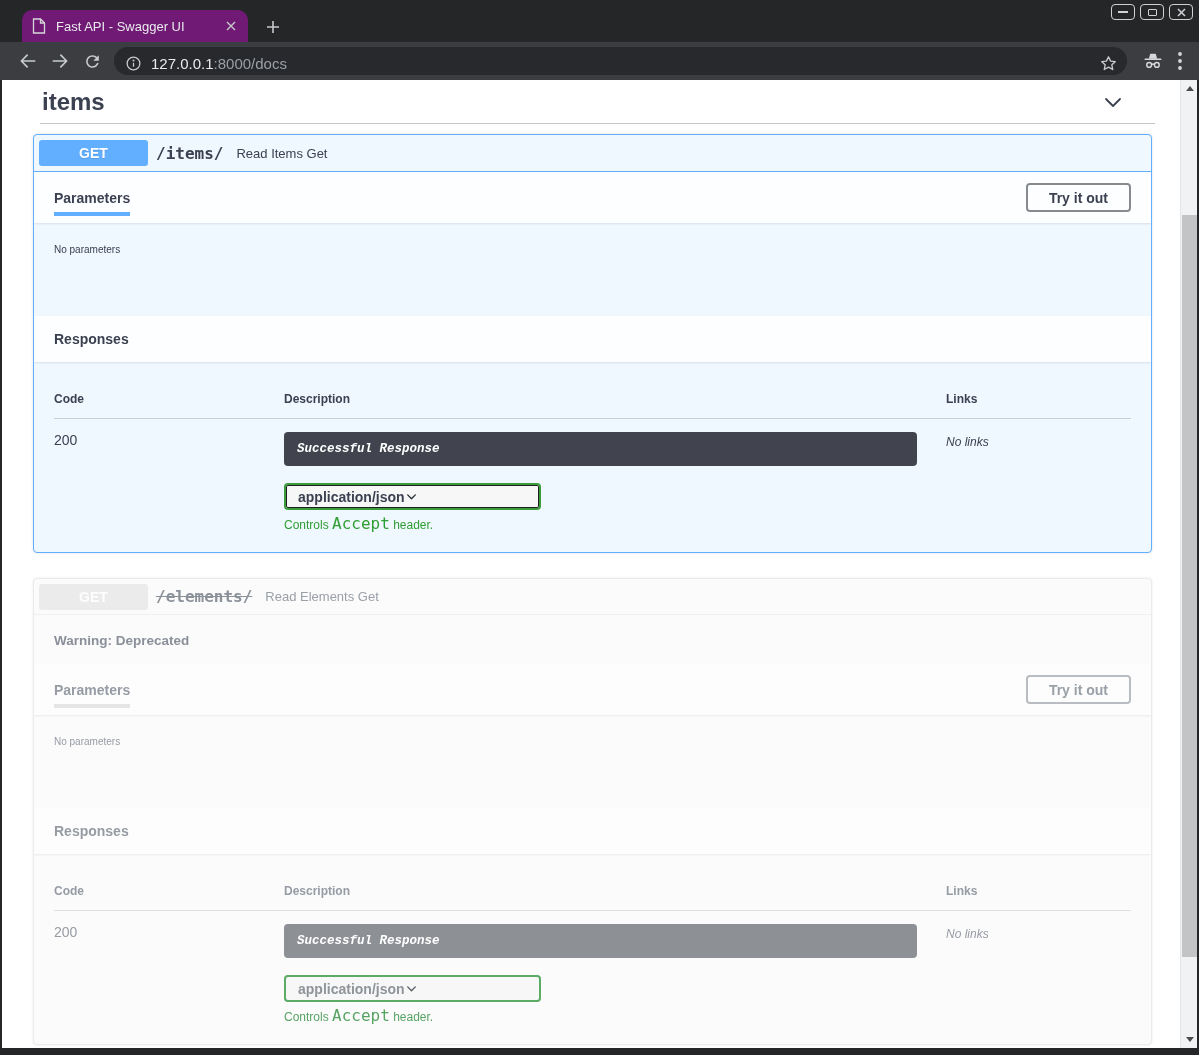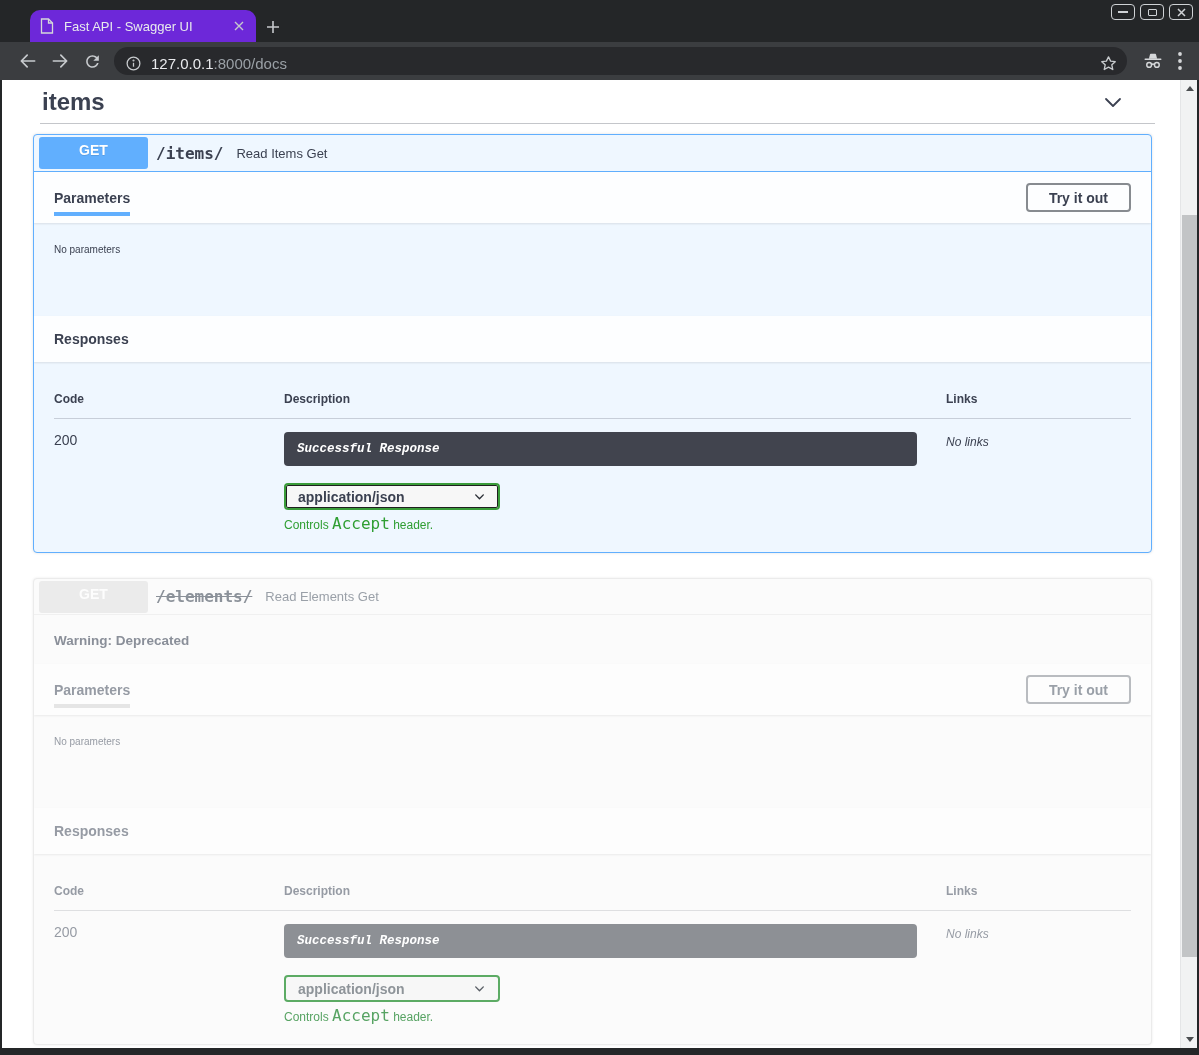--- a/index.html
+++ b/index.html
@@ -9,22 +9,22 @@
   }
   *{margin:0;padding:0;box-sizing:border-box;}
   html,body{width:1199px;height:1055px;}
   body{
     font-family:"Liberation Sans",sans-serif;
     background:#242628; position:relative; overflow:hidden;
   }
   
   .tabstrip{position:relative;height:42px;background:#242628;}
   .tab{
-    position:absolute;left:30px;top:10px;width:226px;height:32px;
-    background:#6d28d9;border-radius:10px 10px 0 0;
+    position:absolute;left:22px;top:10px;width:226px;height:32px;
+    background:#701a75;border-radius:10px 10px 0 0;
     display:flex;align-items:center;padding:0 8px 0 10px;
   }
   .tab-title{flex:1;margin-left:10px;font-size:13px;color:#e8eaed;white-space:nowrap;overflow:hidden;}
   .tab-close{width:18px;height:18px;display:flex;align-items:center;justify-content:center;border-radius:50%;}
   .newtab{
     position:absolute;left:260px;top:14px;width:26px;height:26px;
     display:flex;align-items:center;justify-content:center;border-radius:50%;
   }
   .win-controls{position:absolute;top:4px;right:6px;display:flex;gap:5px;}
   .wbtn{
@@ -59,21 +59,21 @@
   .tag-divider{margin:7px 25px 0 38px;border-top:1px solid rgba(59,65,81,.3);}
   .opblock{
     margin:10px 28px 0 31px;border:1px solid var(--get-blue);border-radius:4px;
     background:var(--get-bg);box-shadow:0 0 3px rgba(0,0,0,.12);overflow:hidden;
   }
   .summary{
     display:flex;align-items:center;height:37px;padding:0 10px 0 5px;
     border-bottom:1px solid var(--get-blue);cursor:pointer;
   }
   .method-badge{
-    width:109px;height:32px;line-height:26px;text-align:center;border-radius:3px;
+    width:109px;height:26px;line-height:26px;text-align:center;border-radius:3px;
     background:var(--get-blue);color:#fff;font-weight:bold;font-size:14px;
     text-shadow:0 1px 0 rgba(0,0,0,.1);flex:0 0 auto;
   }
   .path{
     margin-left:8px;font-family:"DejaVu Sans Mono",monospace;font-weight:bold;
     font-size:16px;color:var(--text-dark);
   }
   .sum-desc{margin-left:13px;font-size:13px;color:var(--text-dark);}
   .sec-header{
     display:flex;align-items:center;justify-content:space-between;
@@ -108,23 +108,23 @@
   .no-links{font-size:12px;font-style:italic;color:var(--text-dark);}
   .resp-block{
     width:633px;height:34px;border-radius:4px;background:var(--response-dark);
     display:flex;align-items:center;padding:0 13px;
   }
   .resp-block span{
     font-family:Liberation Mono, monospace;font-style:italic;font-weight:bold;
     font-size:12.5px;color:#fff;
   }
   .media-select{
-    margin-top:17px;width:216px;height:27px;border:2px solid var(--select-green);border-radius:4px;
+    margin-top:17px;width:257px;height:27px;border:2px solid var(--select-green);border-radius:4px;
     background:#f7f7f7;box-shadow:inset 0 0 0 1px #1f1f1f;
-    display:flex;align-items:center;justify-content:space-between;padding:0 12px;cursor:pointer;
+    display:flex;align-items:center;padding:0 12px;cursor:pointer;
   }
   .media-select > span{font-size:14px;font-weight:bold;color:var(--text-dark);}
   .controls-note{margin-top:4px;font-size:12px;color:var(--note-green);}
   .controls-note code{font-family:"DejaVu Sans Mono",monospace;font-size:16px;color:var(--note-green);}
   
   .opblock.dep{background:#fbfbfb;border-color:#ebebeb;box-shadow:0 0 3px rgba(0,0,0,.08);margin-top:25px;}
   .dep .summary{border-bottom-color:#f0f0f0;height:36px;}
   .dep .method-badge{background:#ebebeb;color:#fdfdfd;text-shadow:none;}
   .dep .path{color:#8b9199;text-decoration:line-through;}
   .dep .sum-desc{color:#9aa0a8;}

